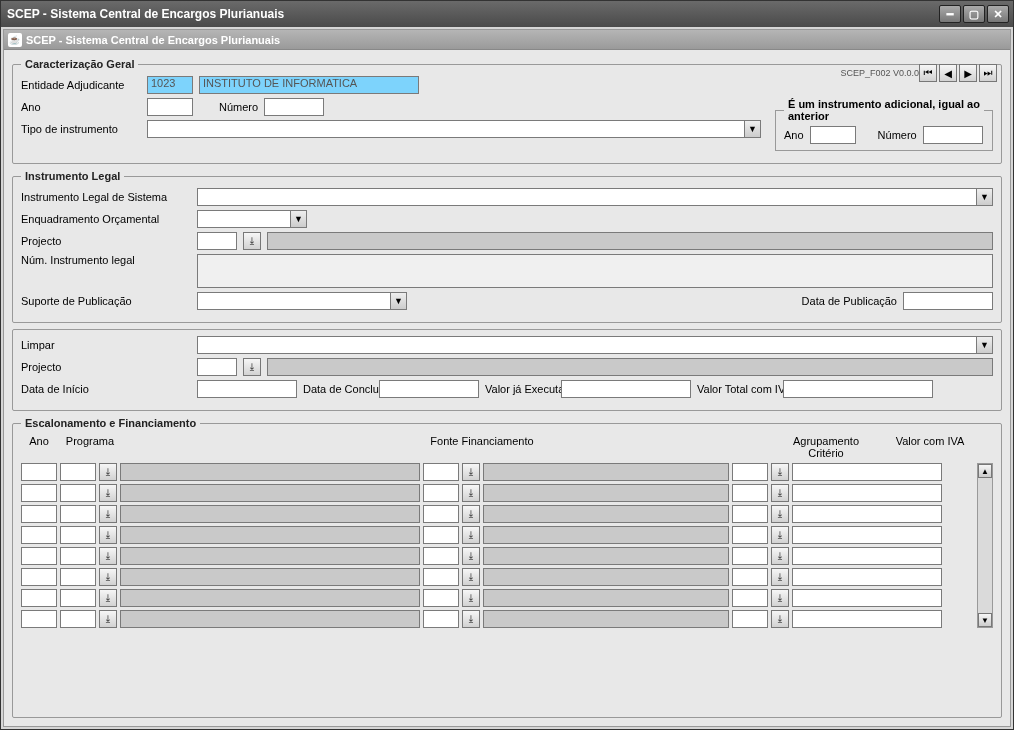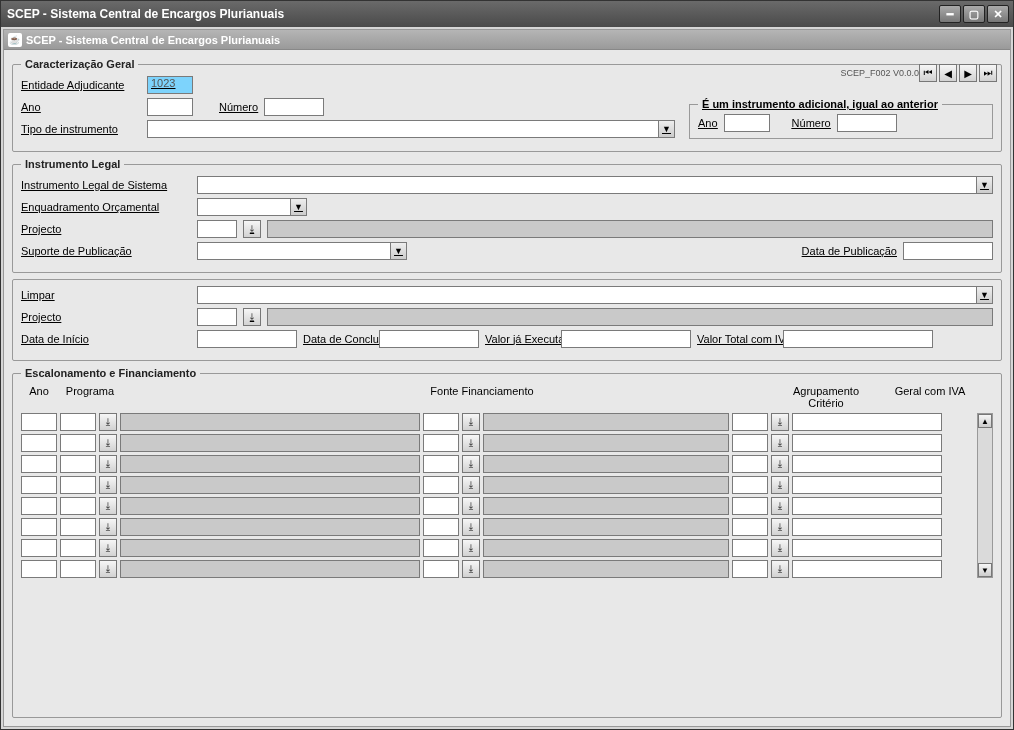--- a/index.html
+++ b/index.html
@@ -109,21 +109,21 @@
     gap: 2px;
   }
   .nav-btn {
     width: 18px; height:18px;
     border:1px solid #777;
     background: linear-gradient(to bottom,#f6f6f6,#d2d2d2);
     display:flex;align-items:center;justify-content:center;
     font-size:10px;
     cursor:pointer;
   }
-  .row { display: flex; align-items: center; margin-bottom: 4px; gap: 6px; text-decoration: underline; }
+  .row { display: flex; align-items: center; margin-bottom: 4px; gap: 6px; }
   .label { white-space: nowrap; }
   .w-label-120 { width: 120px; }
   .w-label-170 { width: 170px; }
   .input, .readonly, .select {
     height: 18px;
     border: 1px solid #7a7a7a;
     background: #fff;
     padding: 0 3px;
     font-size: 11px;
   }
@@ -235,40 +235,41 @@
         <div class="nav-arrows">
           <div class="nav-btn">⏮</div>
           <div class="nav-btn">◀</div>
           <div class="nav-btn">▶</div>
           <div class="nav-btn">⏭</div>
         </div>
 
         <div class="row">
           <span class="label w-label-120">Entidade Adjudicante</span>
           <div class="readonly" style="width:46px">1023</div>
+          <div class="readonly" style="width:220px">INSTITUTO DE INFORMATICA</div>
         </div>
 
         <div class="row" style="align-items:flex-start">
           <div style="display:flex;flex-direction:column;gap:4px;flex:1">
             <div class="row" style="margin-bottom:0">
               <span class="label w-label-120">Ano</span>
               <input class="input" style="width: 46px;">
               <span class="label" style="margin-left:20px">Número</span>
               <input class="input" style="width: 60px;">
             </div>
             <div class="row" style="margin-bottom:0">
               <span class="label w-label-120">Tipo de instrumento</span>
               <div class="select" style="flex:1">
                   <span></span>
                   <span class="dd">▼</span>
                 </div>
             </div>
           </div>
 
-          <fieldset class="adicional" style="width:304px">
+          <fieldset class="adicional" style="width:218px">
             <legend>É um instrumento adicional, igual ao anterior</legend>
             <div class="row" style="margin-bottom:0">
               <span class="label">Ano</span>
               <input class="input" style="width: 46px;">
               <span class="label" style="margin-left:16px">Número</span>
               <input class="input" style="width: 60px;">
             </div>
           </fieldset>
         </div>
       </fieldset>
@@ -292,20 +293,24 @@
             </div>
         </div>
 
         <div class="row">
           <span class="label w-label-170">Projecto</span>
           <input class="input" style="width: 40px;">
           <div class="small-btn">⤓</div>
           <div class="readonly greycell" style="flex:1;height:18px"></div>
         </div>
 
+        <div class="row" style="align-items:flex-start">
+          <span class="label w-label-170">Núm. Instrumento legal</span>
+          <div class="multiline"></div>
+        </div>
 
         <div class="row">
           <span class="label w-label-170">Suporte de Publicação</span>
           <div class="select" style="width:210px">
               <span></span>
               <span class="dd">▼</span>
             </div>
           <div class="spacer"></div>
           <span class="label">Data de Publicação</span>
           <input class="input" style="width: 90px;">
@@ -341,21 +346,21 @@
       <fieldset class="group" style="flex:1">
         <legend>Escalonamento e Financiamento</legend>
 
         <div class="header-row">
           <div class="col-head" style="width:36px">Ano</div>
           <div class="col-head" style="width:58px">Programa</div>
           <div style="width:300px"></div>
           <div class="col-head" style="width:110px;line-height:12px">Fonte Financiamento</div>
           <div style="width:236px"></div>
           <div class="col-head" style="width:90px;line-height:12px">Agrupamento Critério</div>
-          <div class="col-head" style="width:110px">Geral com IVA</div>
+          <div class="col-head" style="width:110px">Valor com IVA</div>
         </div>
 
         <div style="display:flex;gap:4px">
           <div class="grid" style="flex:1" id="grid-rows">
               <div class="grid-row">
     <div class="cell" style="width:36px"></div>
     <div class="cell" style="width:36px"></div>
     <div class="small-btn">⤓</div>
     <div class="cell grey" style="width:300px"></div>
     <div class="cell" style="width:36px"></div>

